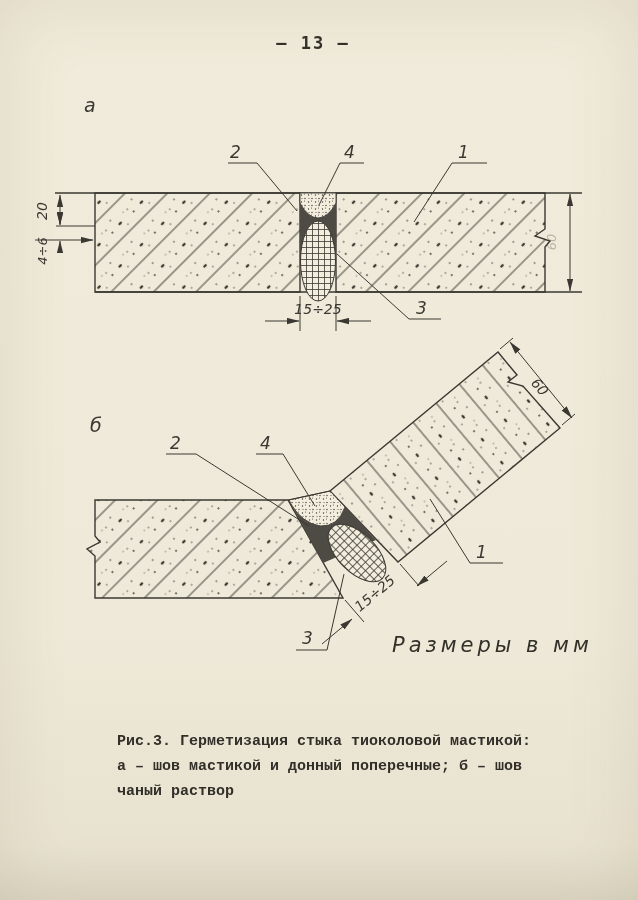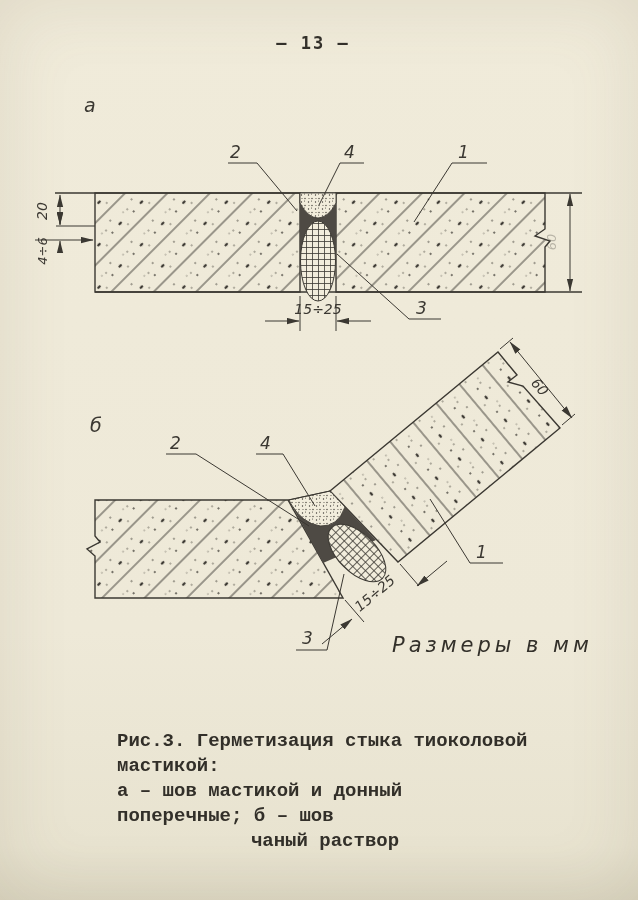--- a/index.html
+++ b/index.html
@@ -17,23 +17,23 @@
   }
   .drawing{position:absolute;left:0;top:0;}
   .lbl{font-family:"DejaVu Sans",sans-serif;font-style:italic;font-size:19px;fill:#3b3832;}
   .co{font-family:"DejaVu Sans",sans-serif;font-style:italic;font-size:17px;fill:#3b3832;}
   .dim{font-family:"DejaVu Sans",sans-serif;font-style:italic;font-size:14px;fill:#3b3832;}
   .dim-sm{font-size:13px;}
   .note{font-family:"DejaVu Sans",sans-serif;font-style:italic;font-size:21px;letter-spacing:4px;fill:#33302a;}
   .caption{
     position:absolute;left:117px;top:729px;width:416px;
     font-family:"Liberation Mono","DejaVu Sans Mono",monospace;
-    font-size:19px;line-height:25px;font-weight:bold;color:#322f29;
+    font-size:15px;line-height:25px;font-weight:bold;color:#322f29;
   }
-  .caption .center{text-align:center;}
+  .caption .center{}
 </style>
 </head>
 <body>
 
 <div class="page">
 
   <div class="page-number">— 13 —</div>
 
   <svg class="drawing" width="638" height="900" viewBox="0 0 638 900">
     <defs>

